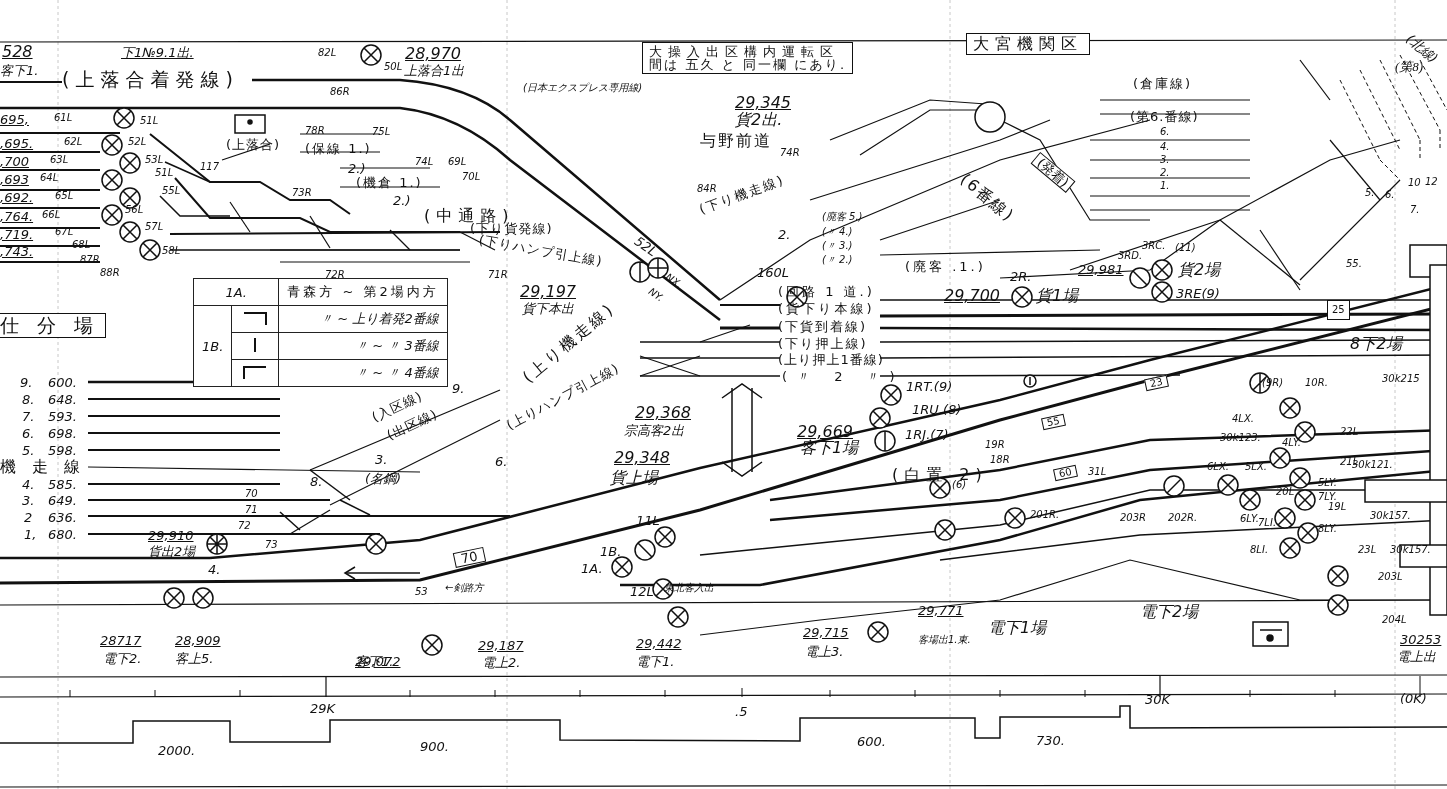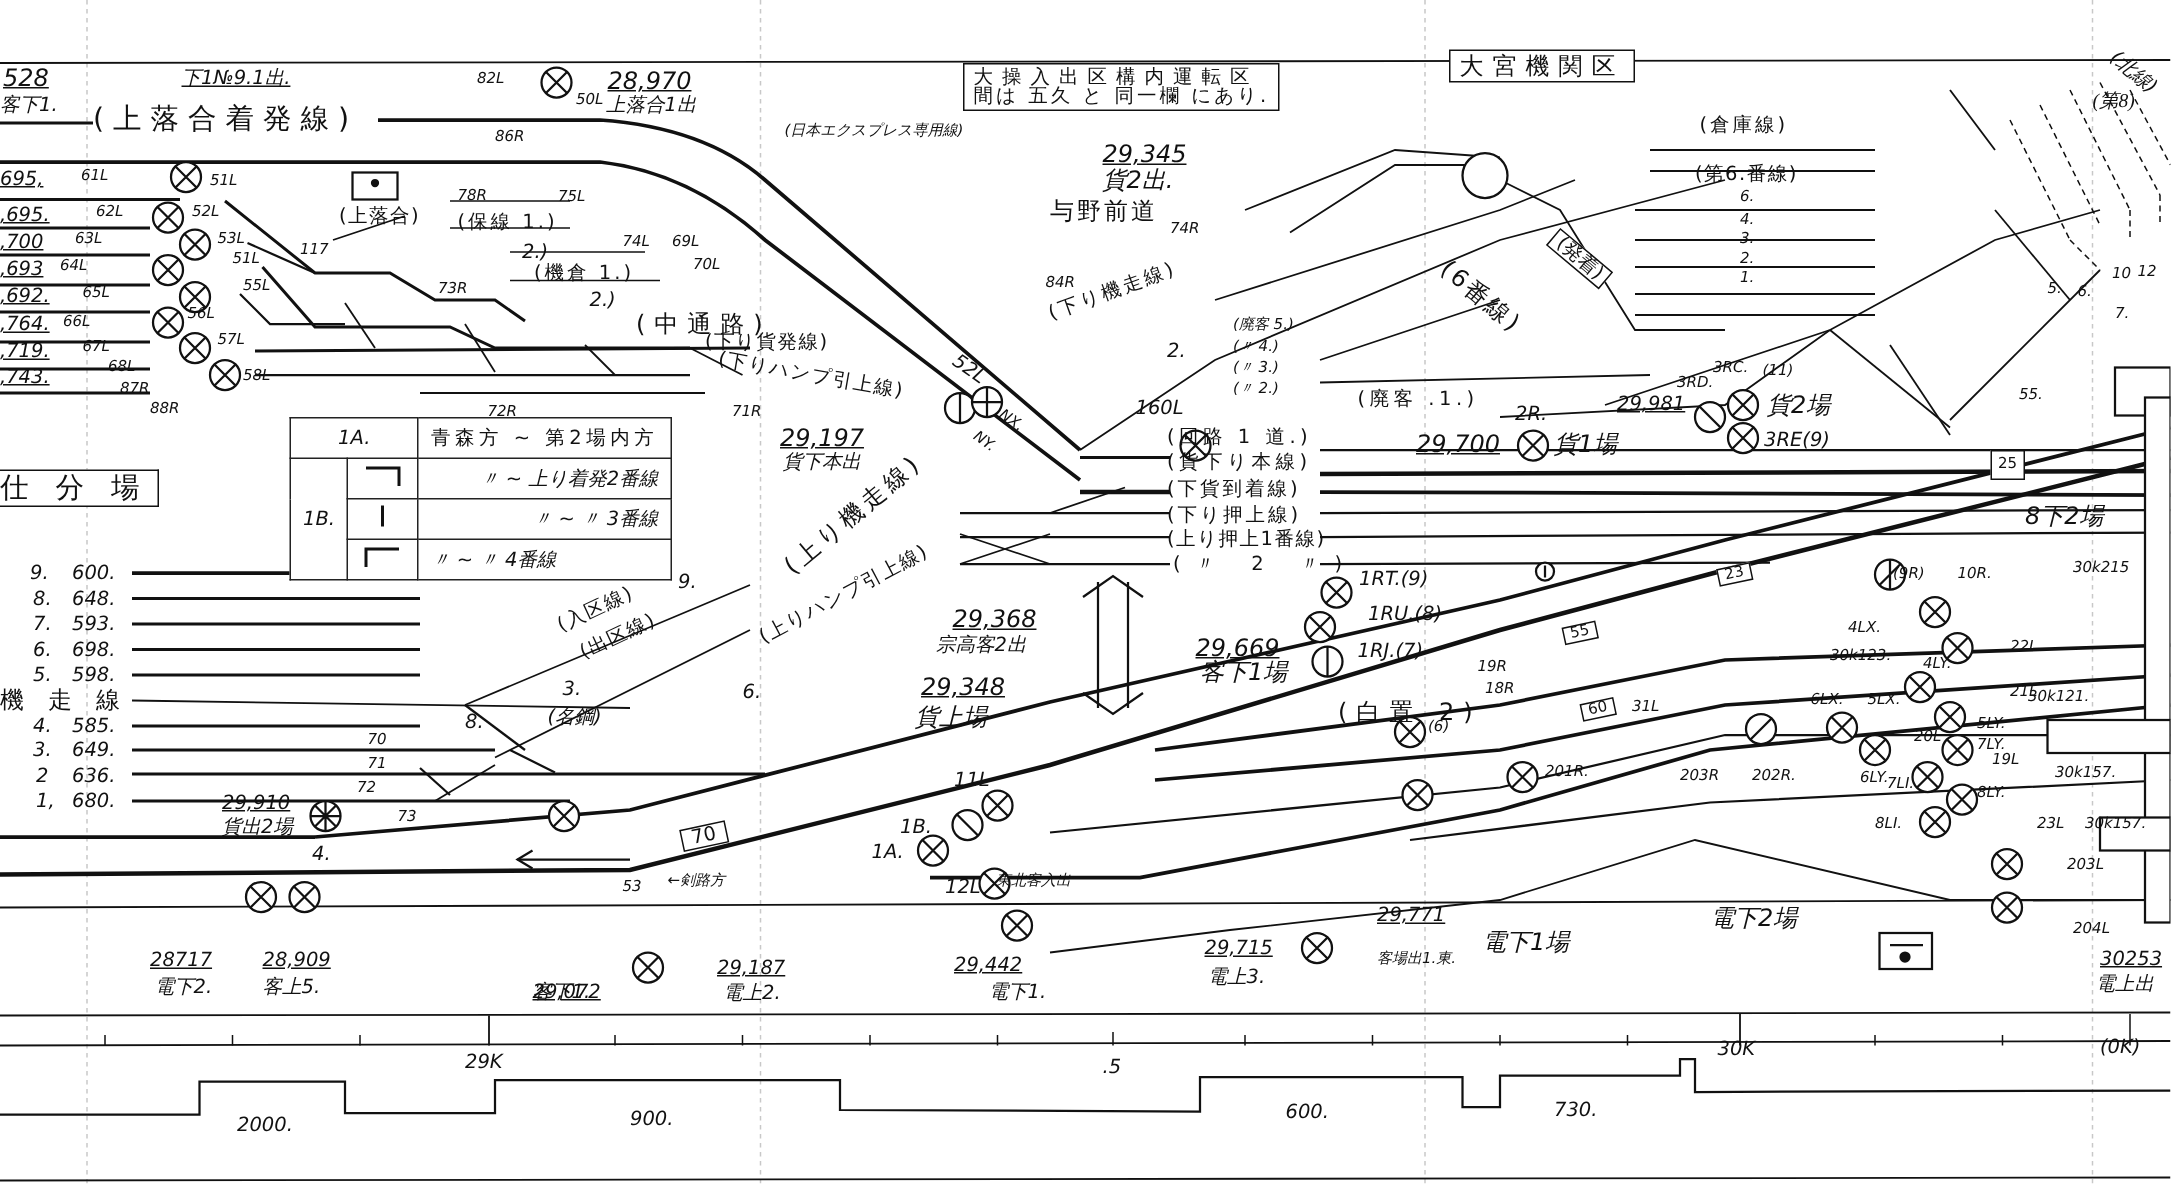--- a/index.html
+++ b/index.html
@@ -472,21 +472,21 @@
   <tr>
     <td><svg width="30" height="16">
             <path d="M15 1 L15 15" stroke="#111" stroke-width="2"></path>
           </svg></td>
     <td style="text-align:right;">〃 ~ 〃 3番線</td>
   </tr>
   <tr>
     <td><svg width="30" height="16">
             <path d="M4 15 L4 3 L26 3" stroke="#111" stroke-width="2" fill="none"></path>
           </svg></td>
-    <td style="text-align:left;font-style:italic;">〃 ~ 〃 4番線</td>
+    <td style="text-align:right;font-style:italic;">〃 ~ 〃 4番線</td>
   </tr>
 </tbody>
   </table>
 
 <div class="lbl xl boxed jp" style="left:-30px;top:313px;border-left:none;padding-left:30px;">仕 分 場</div>
 <div>
   <div class="lbl m" style="left:20px;top:376px;">9.</div>
   <div class="lbl m" style="left:48px;top:376px;">600.</div>
   <div class="lbl m" style="left:22px;top:393px;">8.</div>
   <div class="lbl m" style="left:48px;top:393px;">648.</div>
@@ -640,21 +640,21 @@
 <div>
   <div class="lbl m km" style="left:100px;top:634px;">28717</div>
   <div class="lbl m" style="left:103px;top:652px;">電下2.</div>
   <div class="lbl m km" style="left:175px;top:634px;">28,909</div>
   <div class="lbl m" style="left:175px;top:652px;">客上5.</div>
   <div class="lbl m km" style="left:355px;top:655px;">29,072</div>
   <div class="lbl m" style="left:355px;top:655px;">客下1.</div>
   <div class="lbl m km" style="left:478px;top:639px;">29,187</div>
   <div class="lbl m" style="left:482px;top:656px;">電上2.</div>
   <div class="lbl m km" style="left:636px;top:637px;">29,442</div>
-  <div class="lbl m" style="left:659px;top:655px;">電下1.</div>
+  <div class="lbl m" style="left:636px;top:655px;">電下1.</div>
   <div class="lbl m km" style="left:803px;top:626px;">29,715</div>
   <div class="lbl m" style="left:805px;top:645px;">電上3.</div>
   <div class="lbl m km" style="left:918px;top:604px;">29,771</div>
   <div class="lbl s" style="left:918px;top:635px;">客場出1.東.</div>
 </div>
 <div class="lbl m" style="left:636px;top:514px;">11L</div>
 <div class="lbl m" style="left:600px;top:545px;">1B.</div>
 <div class="lbl m" style="left:581px;top:562px;">1A.</div>
 <div class="lbl m" style="left:630px;top:585px;">12L</div>
 <div class="lbl s" style="left:664px;top:583px;">東北客入出</div>

